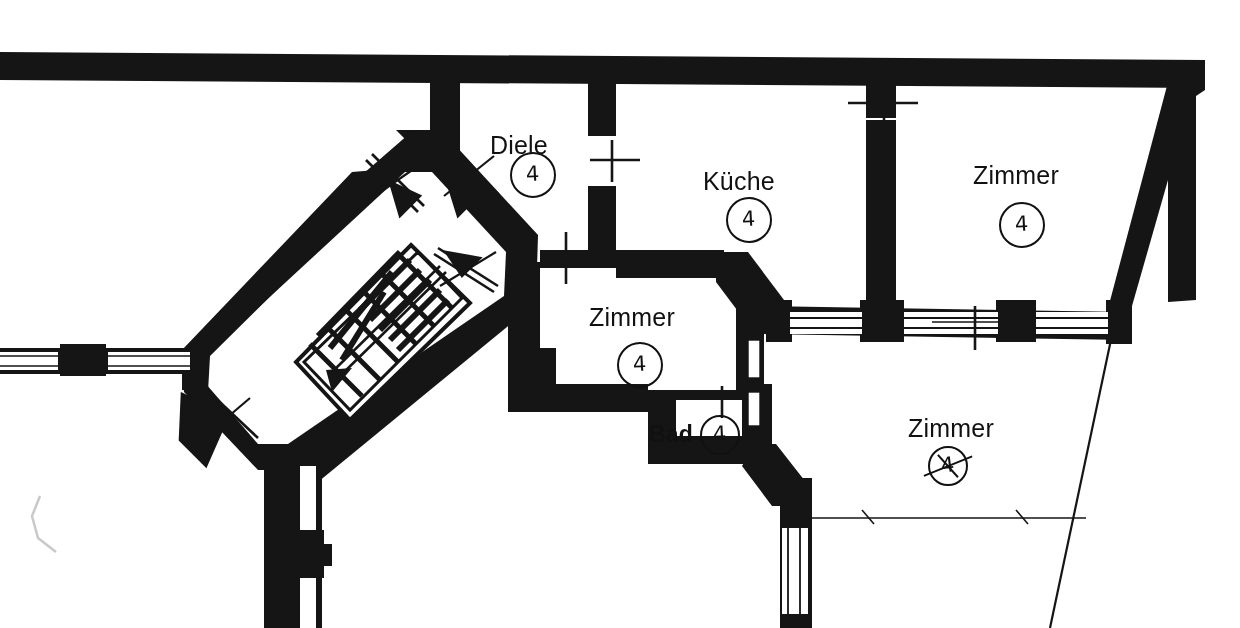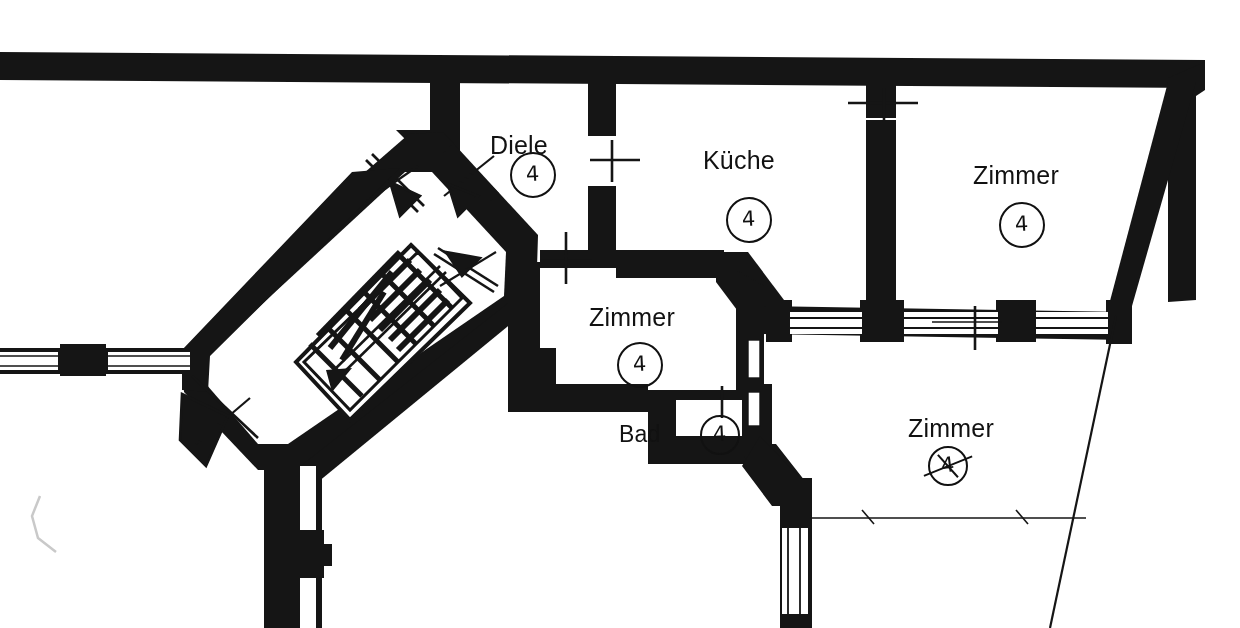--- a/index.html
+++ b/index.html
@@ -326,36 +326,36 @@
       <line x1="540" y1="262" x2="592" y2="262"></line>
     </g>
 
   </svg>
 
   <div class="room-label" style="left:490px; top:113px;margin-top:20px;">Diele</div>
   <div class="marker" style="left:510px; top:152px;">
     <span class="glyph">4</span>
   </div>
 
-  <div class="room-label" style="left:703px; top:148px;">Küche</div>
+  <div class="room-label" style="left:703px; top:169px;">Küche</div>
   <div class="marker" style="left:726px; top:197px;">
     <span class="glyph">4</span>
   </div>
 
   <div class="room-label" style="left:973px; top:163px;">Zimmer</div>
   <div class="marker" style="left:999px; top:202px;">
     <span class="glyph">4</span>
   </div>
 
   <div class="room-label" style="left:589px; top:305px;">Zimmer</div>
   <div class="marker" style="left:617px; top:342px;">
     <span class="glyph">4</span>
   </div>
 
-  <div class="room-label small" style="left:619px; top:423px;">Bad</div>
+  <div class="room-label small" style="left:649px; top:423px;font-weight:bold;">Bad</div>
   <div class="marker sm" style="left:700px; top:415px;">
     <span class="glyph">4</span>
   </div>
 
   <div class="room-label" style="left:908px; top:416px;">Zimmer</div>
   <div class="marker sm struck" style="left:928px; top:446px;">
     <span class="glyph">4</span>
     <span class="strike"></span>
     <span class="strike b"></span>
   </div>

